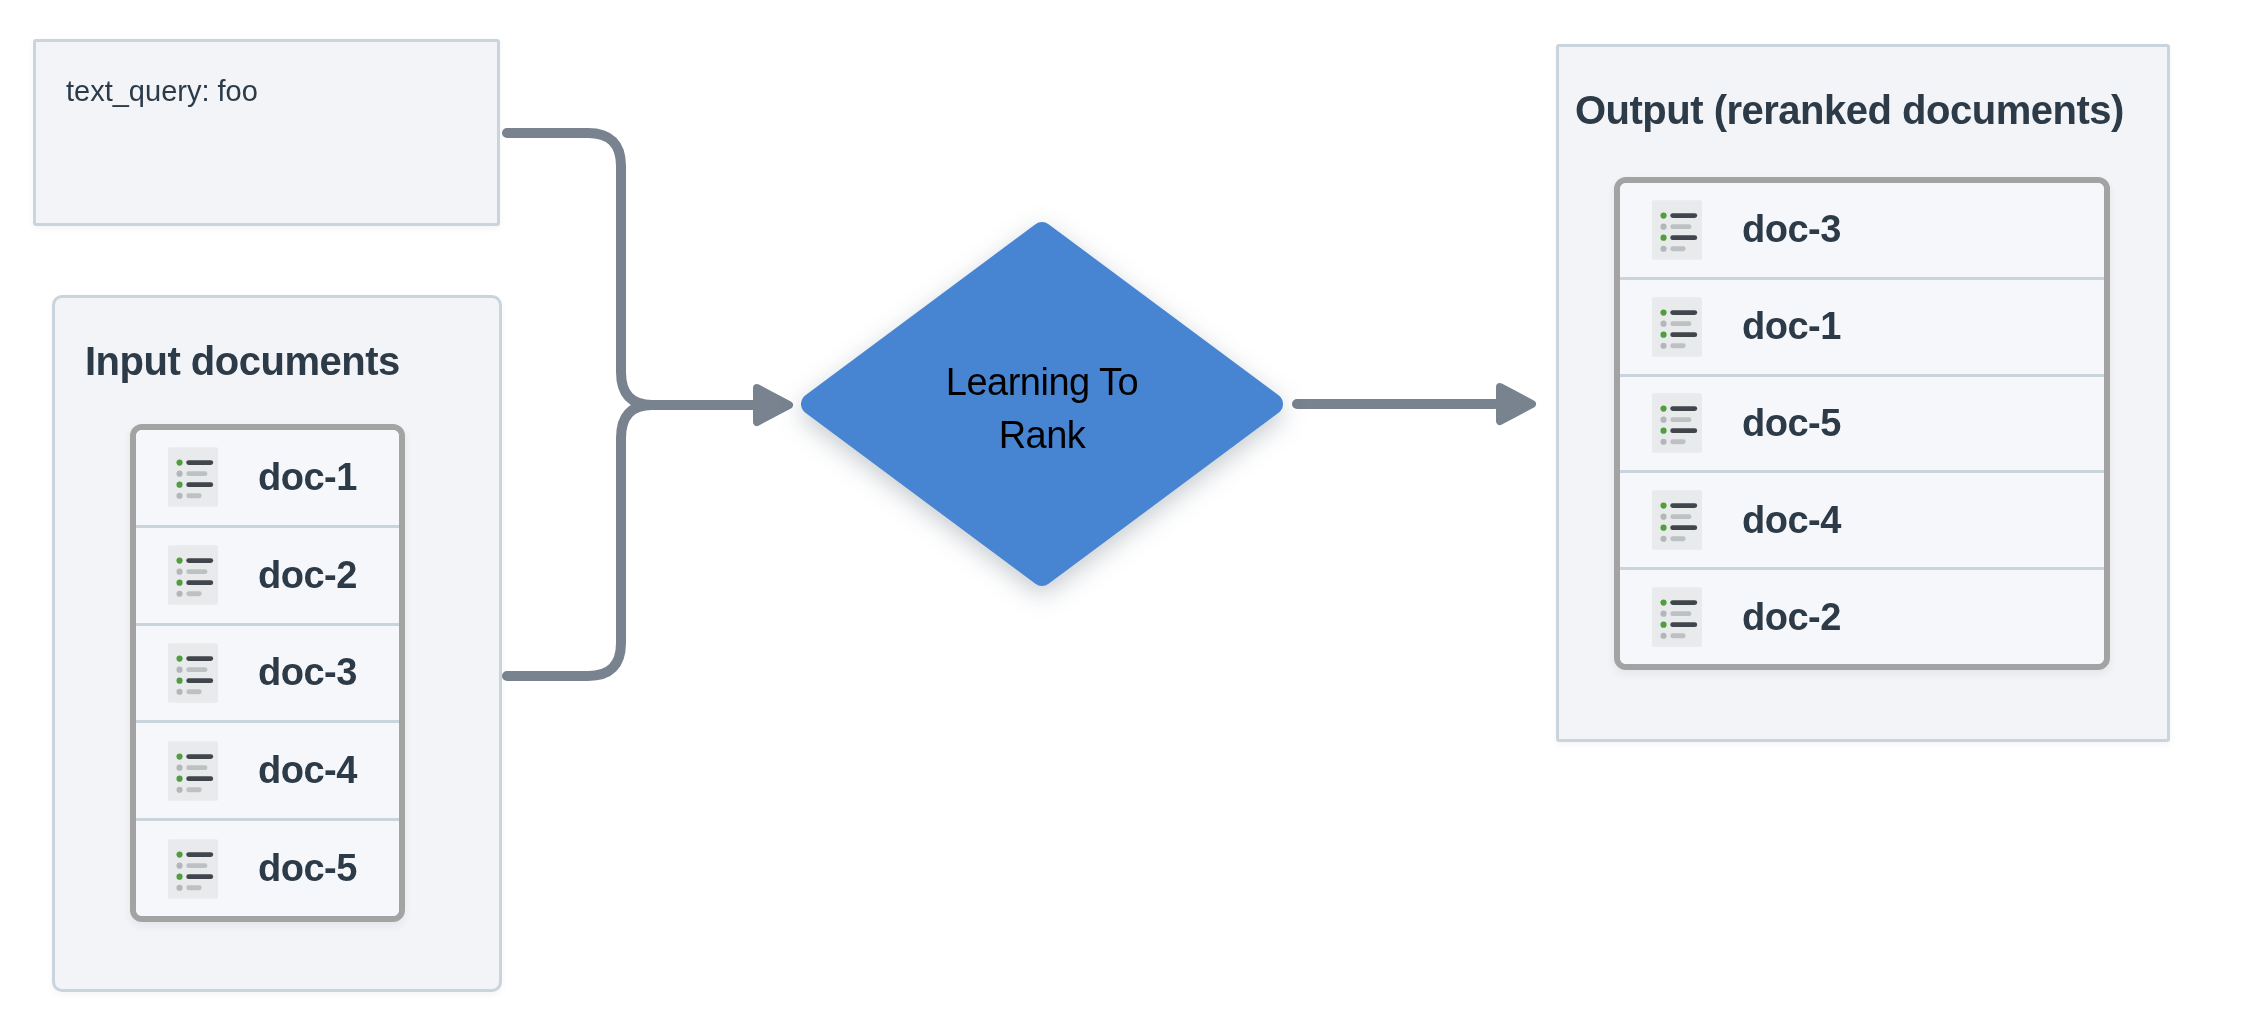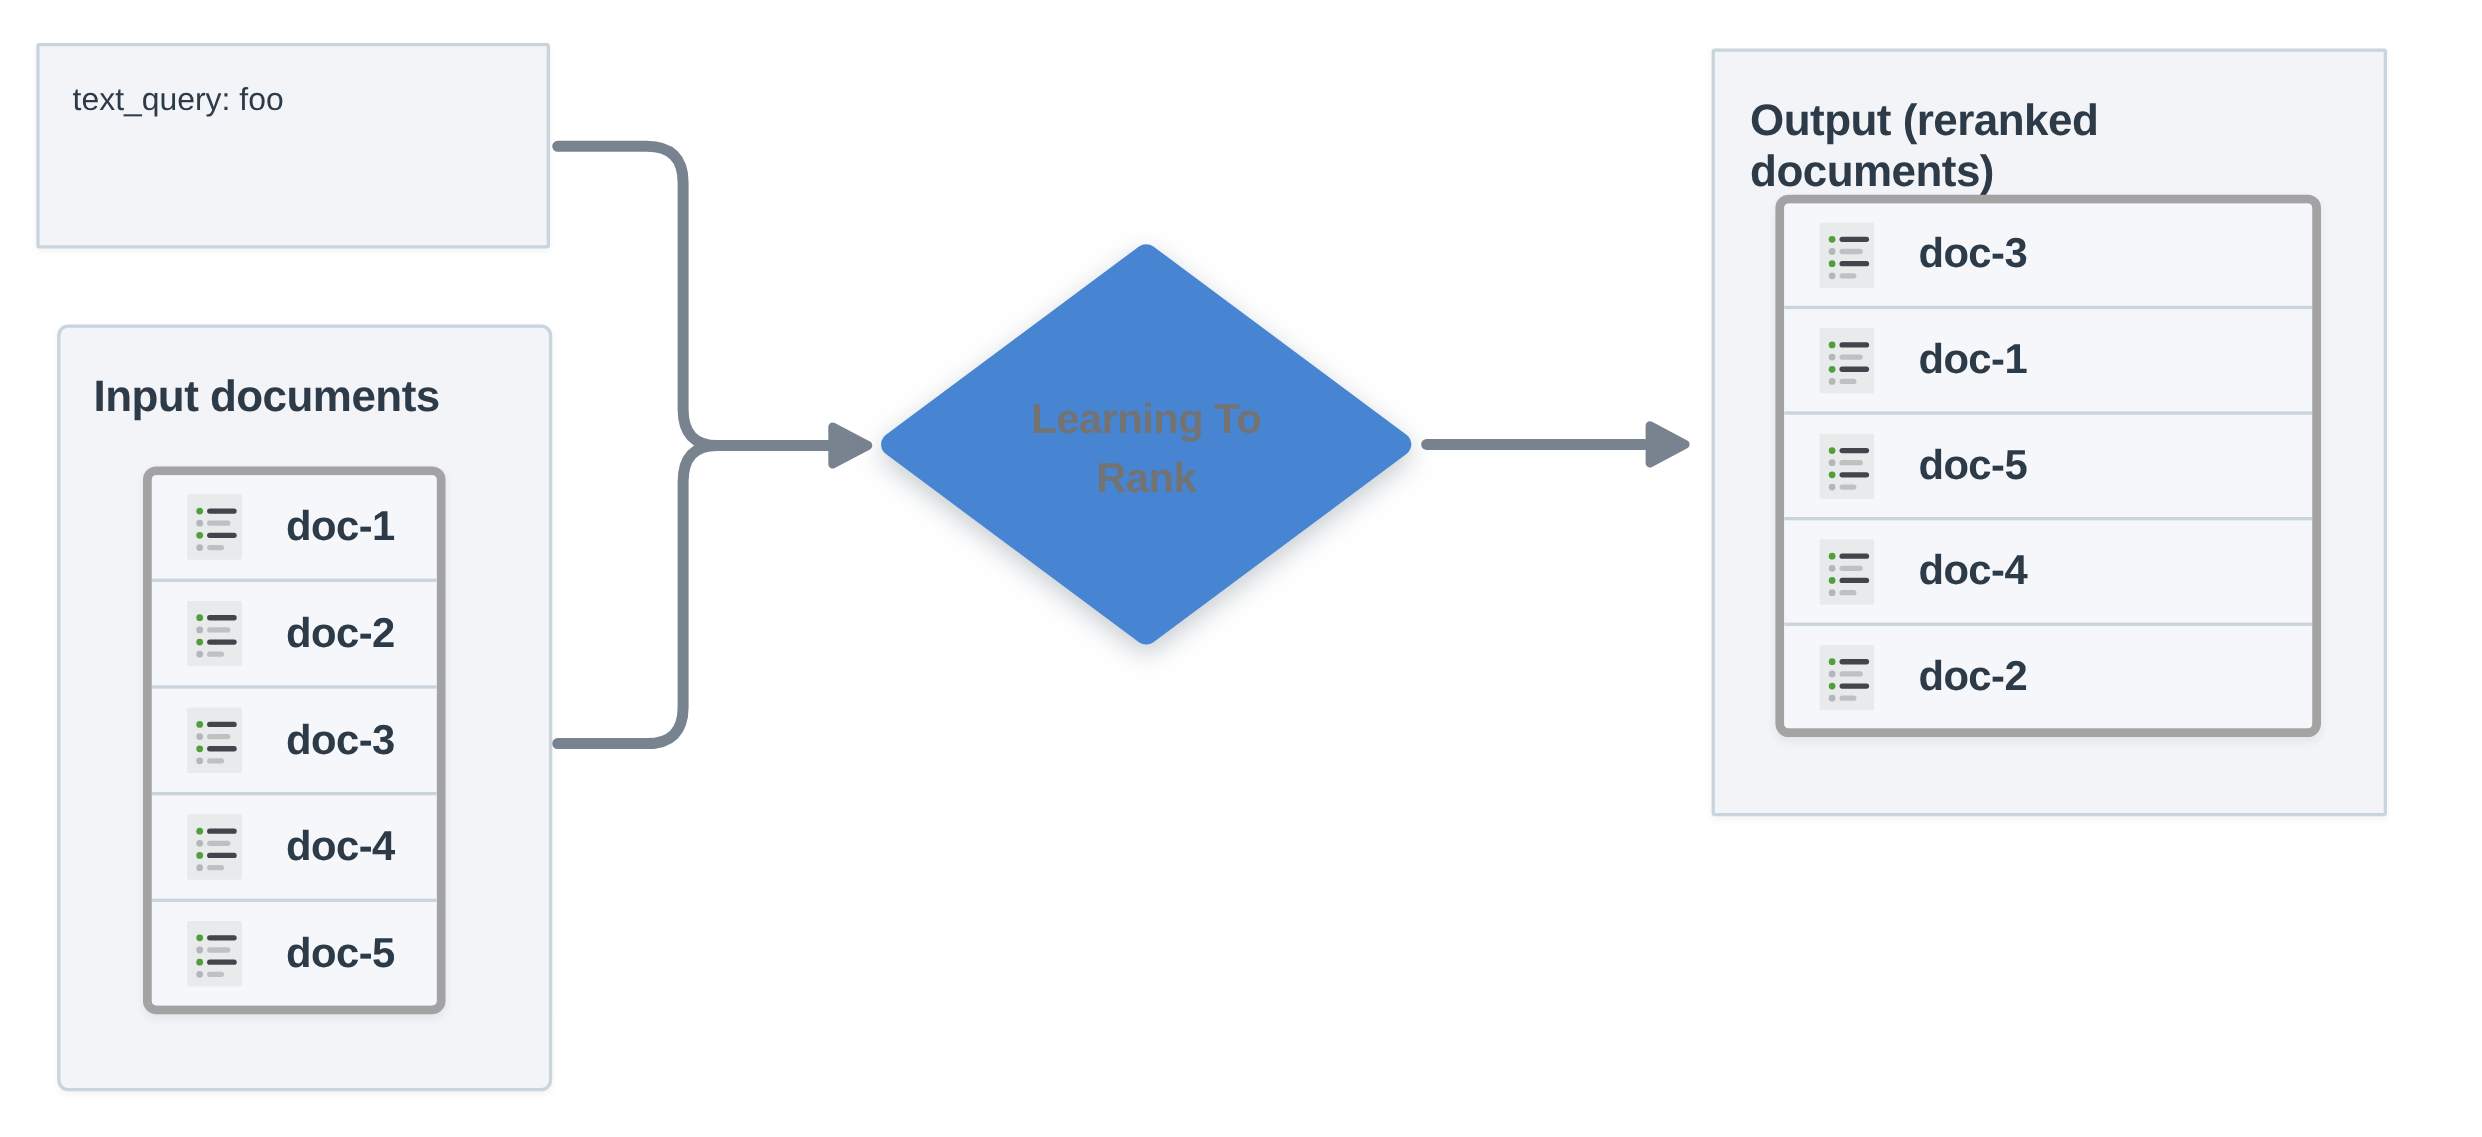--- a/index.html
+++ b/index.html
@@ -13,39 +13,39 @@
   .box{
     position:absolute;z-index:2;box-sizing:border-box;
     background:#f2f4f7;border:3px solid #c9d4dd;border-radius:3px;
     box-shadow:0 3px 6px rgba(40,60,80,0.05);
   }
   .box-title{font-size:40px;font-weight:bold;line-height:46px;letter-spacing:-0.5px;}
   .box-body{font-size:29px;font-weight:normal;line-height:46px;}
   .search-box{left:33px;top:39px;width:467px;height:187px;padding:26px 30px;}
   .search-box .box-title{margin-bottom:24px;}
   .input-box{left:52px;top:295px;width:450px;height:697px;padding:40px 30px;border-radius:10px;}
-  .output-box{left:1556px;top:44px;width:614px;height:698px;padding:40px 32px;}
+  .output-box{left:1556px;top:44px;width:614px;height:698px;padding:40px 16px;}
   .doc-list{
     position:absolute;box-sizing:border-box;
-    background:#f5f7fa;border:8px solid #a3a3a3;border-radius:12px;
+    background:#f5f7fa;border:6px solid #a3a3a3;border-radius:12px;
     overflow:hidden;display:flex;flex-direction:column;
     box-shadow:0 4px 8px rgba(40,60,80,0.07);
   }
   .input-box .doc-list{left:75px;top:126px;width:275px;height:498px;}
   .output-box .doc-list{left:55px;top:130px;width:496px;height:493px;}
   .doc-row{
     flex:1;display:flex;align-items:center;
     padding-left:32px;background:#f5f7fa;
   }
   .doc-row + .doc-row{border-top:3px solid #c9d4dd;}
   .doc-icon{width:50px;height:60px;flex:0 0 auto;margin-right:40px;display:block;}
   .doc-label{font-size:38px;font-weight:bold;letter-spacing:-0.5px;}
   .diamond-label{
     position:absolute;left:882px;top:356px;width:320px;z-index:3;
-    text-align:center;color:#737373;font-size:38px;font-weight:bold;
+    text-align:center;color:#000000;font-size:38px;font-weight:normal;
     line-height:53px;letter-spacing:-0.5px;
   }
   .diamond-shape{filter:drop-shadow(0 8px 12px rgba(30,50,70,0.25));}
 </style>
 </head>
 <body>
 
 <div class="canvas">
 
   <svg class="connector-layer" width="2256" height="1034" viewBox="0 0 2256 1034">

